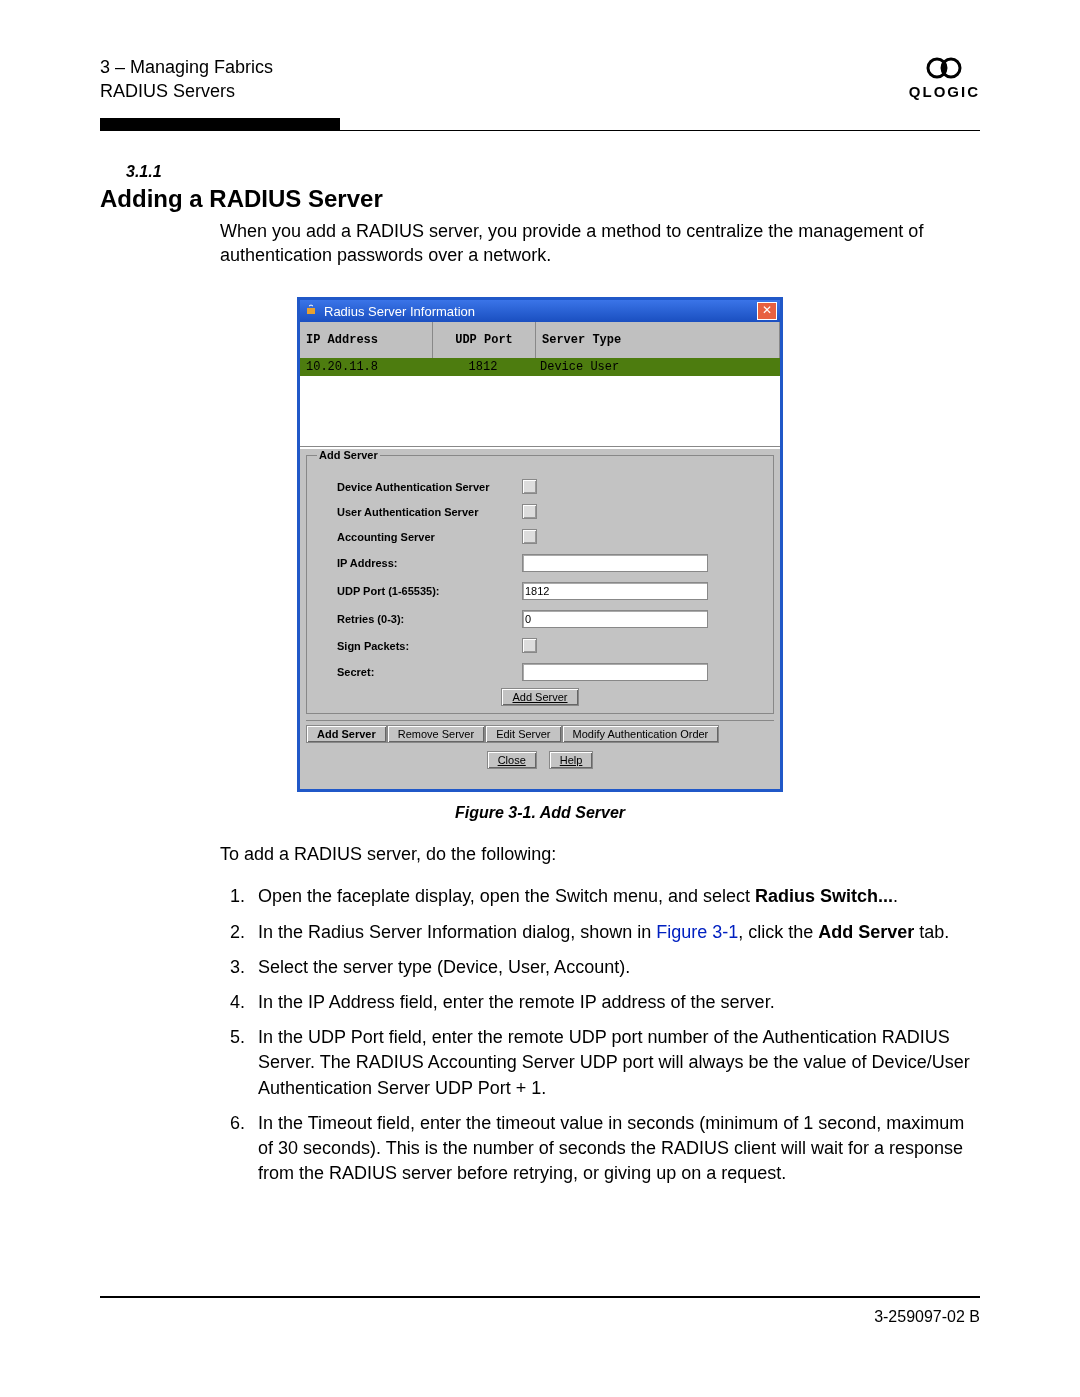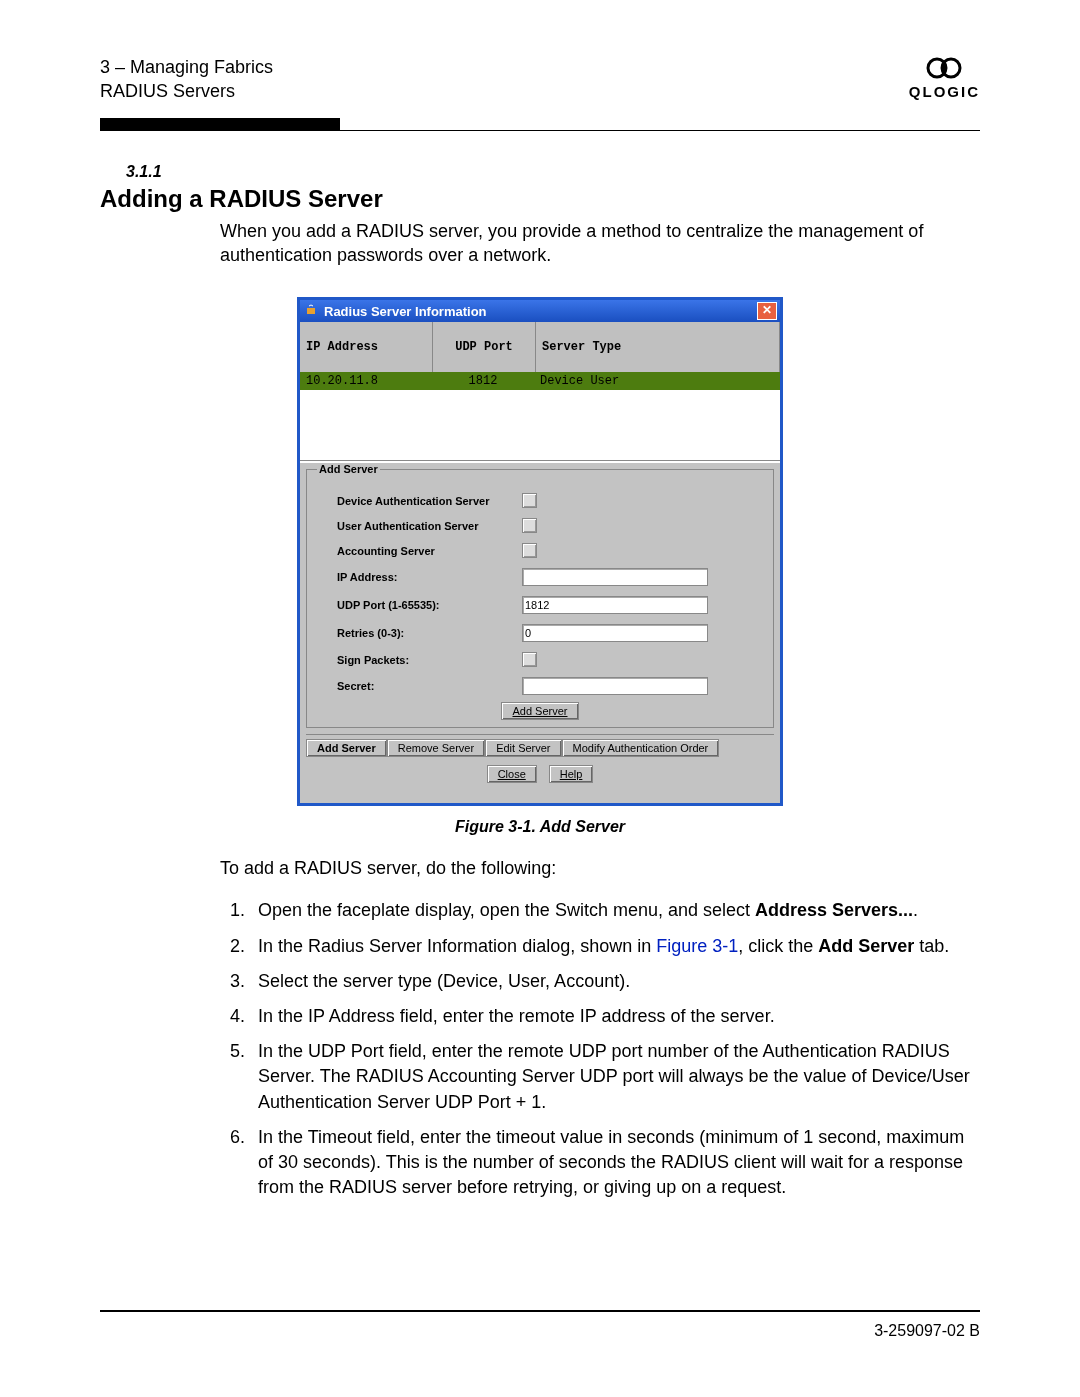--- a/index.html
+++ b/index.html
@@ -64,21 +64,21 @@
   .dialog-wrap {
     margin: 30px auto 10px auto;
     width: 480px;
     border: 3px solid #2058c8;
   }
   .dlg-title {
     background: linear-gradient(#3a74e8, #1a4fc0);
     color: #fff;
     font-family: Tahoma, Arial, sans-serif;
     font-size: 13px;
-    font-weight: bold;
+    font-weight: normal;
     display: flex;
     align-items: center;
     justify-content: space-between;
     padding: 2px 3px 2px 5px;
   }
   .dlg-title-left { display: flex; align-items: center; gap: 5px; }
   .dlg-close {
     width: 18px; height: 16px;
     background: #e86040;
     border: 1px solid #fff;
@@ -88,21 +88,21 @@
     text-align: center;
     font-family: Arial;
   }
   .col-head {
     display: flex;
     background: #c0c0c0;
     font-family: "Courier New", monospace;
     font-size: 12px;
     font-weight: bold;
   }
-  .col-head > div { padding: 18px 6px; border-right: 1px solid #888; }
+  .col-head > div { padding: 11px 6px; border-right: 1px solid #888; }
   .c1 { width: 120px; } .c2 { width: 90px; text-align: center;} .c3 { flex: 1; }
   .row-sel {
     display: flex;
     background: #4d7c0f;
     font-family: "Courier New", monospace;
     font-size: 12px;
   }
   .row-sel > div { padding: 2px 6px; }
   .row-sel .c1 { width: 120px; } .row-sel .c2 { width: 90px; text-align: center;} .row-sel .c3 { flex: 1; }
   .tbl-pad { height: 70px; background: #fff; border-bottom: 1px solid #888; }
@@ -294,21 +294,21 @@
       </div>
     </div>
   </div>
 
   <div class="fig-caption">Figure 3-1.  Add Server</div>
 
   <div class="after-fig">To add a RADIUS server, do the following:</div>
 
   <ol class="steps">
     <li>
-      <span>Open the faceplate display, open the Switch menu, and select </span><b>Address Servers...</b><span>.</span>
+      <span>Open the faceplate display, open the Switch menu, and select </span><b>Radius Switch...</b><span>.</span>
     </li>
     <li>
       <span>In the Radius Server Information dialog, shown in </span><span class="fig-link">Figure 3-1</span><span>, click the </span><b>Add Server</b><span> tab.</span>
     </li>
     <li>Select the server type (Device, User, Account).</li>
     <li>In the IP Address field, enter the remote IP address of the server.</li>
     <li>In the UDP Port field, enter the remote UDP port number of the Authentication RADIUS Server. The RADIUS Accounting Server UDP port will always be the value of Device/User Authentication Server UDP Port + 1.</li>
     <li>In the Timeout field, enter the timeout value in seconds (minimum of 1 second, maximum of 30 seconds). This is the number of seconds the RADIUS client will wait for a response from the RADIUS server before retrying, or giving up on a request.</li>
   </ol>
 

